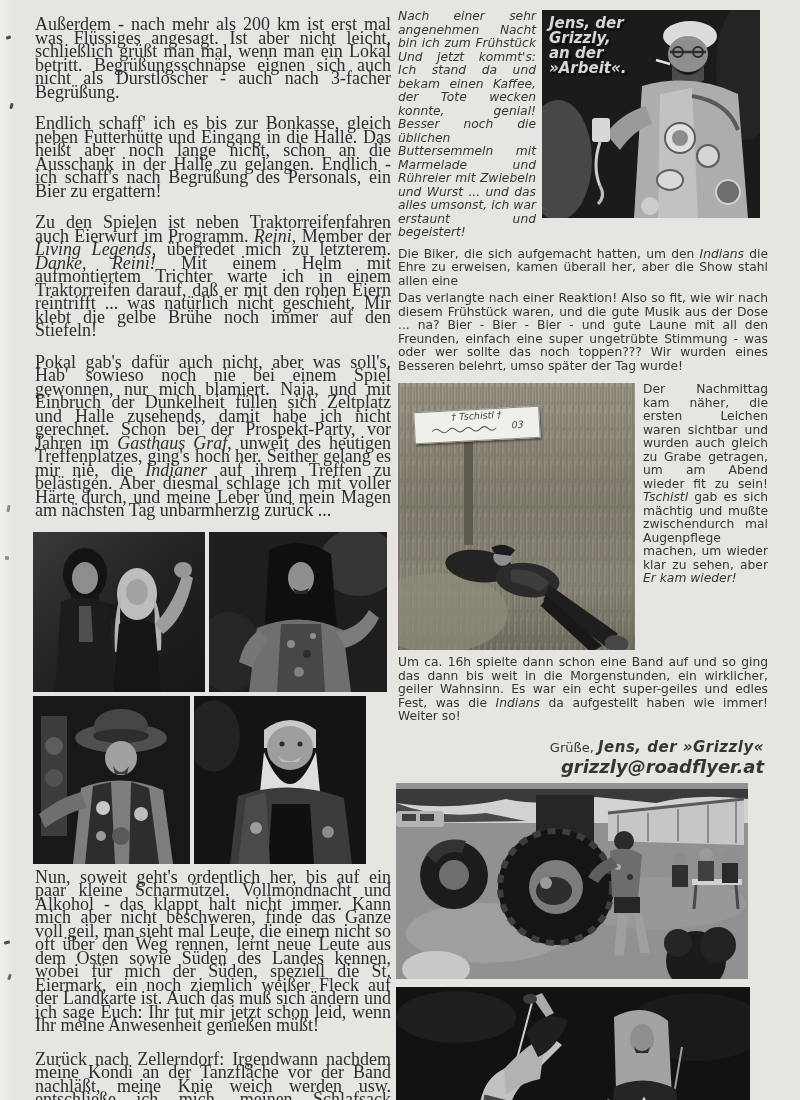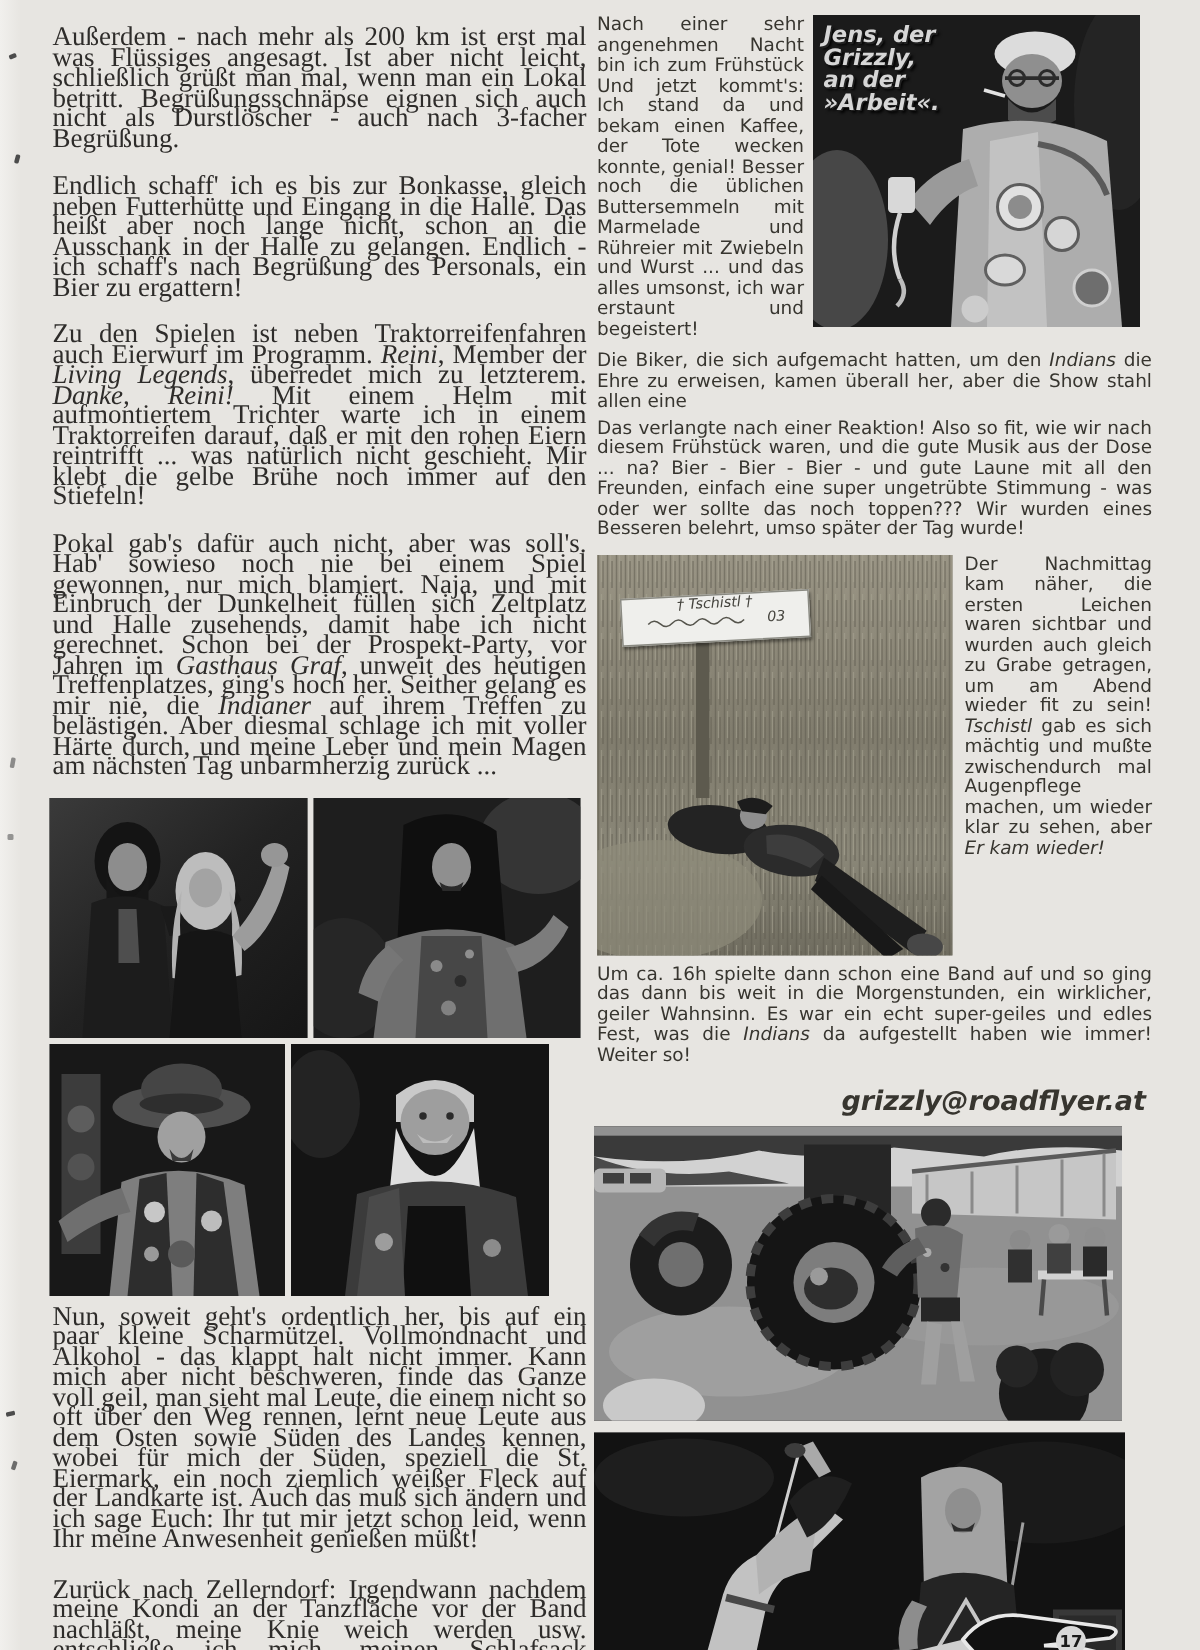--- a/index.html
+++ b/index.html
@@ -24,21 +24,21 @@
   .sig-right .l1{font-size:13px;}
   .sig-right .l1 b{font-style:italic;font-size:15px;letter-spacing:.5px;}
   .sig-right .l2{font-size:18px;font-weight:bold;font-style:italic;margin-top:0;}
   
   .photo-grid{width:356px;margin:14px 0 7px -2px;}
   .pg-row{display:flex;gap:4px;margin-bottom:4px;}
   .ph{background:#1d1d1d;overflow:hidden;position:relative;flex:none;}
   .ph svg{display:block;}
   
   .row-top{display:flex;gap:6px;margin-bottom:8px;}
-  .row-top .narrow{width:138px;}
+  .row-top .narrow{width:138px;font-style:italic;}
   .jens{width:218px;height:208px;position:relative;background:#c2410c;flex:none;margin-left:-2px;}
   .jens-caption{position:absolute;left:7px;top:6px;font-weight:bold;font-style:italic;
         font-size:15px;line-height:15px;color:#d6d6d6;text-shadow:1px 1px 0 #222,2px 2px 2px #000;}
   .row-mid{display:flex;gap:8px;margin:2px 0 6px 0;}
   .grass{width:237px;height:267px;position:relative;flex:none;background:#7d7a6e;}
   .side-texts{width:125px;}
   .sign{position:absolute;left:16px;top:26px;width:124px;height:30px;background:#efefec;
         border:1px solid #8a8a82;transform:rotate(-3deg);text-align:center;color:#45443e;
         font-size:9.5px;line-height:11px;font-style:italic;box-shadow:1px 2px 2px rgba(0,0,0,.4);}
   .sign .squig{display:inline-block;vertical-align:middle;}
@@ -262,20 +262,21 @@
         </div>
       </figure>
       <div class="side-texts">
         <p class="rs" style="margin-bottom:0">Der Nachmittag kam näher, die ersten Leichen waren sichtbar und wurden auch gleich zu Grabe getragen, um am Abend wieder fit zu sein! <i>Tschistl</i> gab es sich mächtig und mußte zwischendurch mal Augenpflege machen, um wieder klar zu sehen, aber <i>Er kam wieder!</i></p>
       </div>
     </div>
 
     <p class="rs" style="margin-bottom:14px">Um ca. 16h spielte dann schon eine Band auf und so ging das dann bis weit in die Morgenstunden, ein wirklicher, geiler Wahnsinn. Es war ein echt super-geiles und edles Fest, was die <i>Indians</i> da aufgestellt haben wie immer! Weiter so!</p>
 
     <div class="sig-right">
+      <div class="l1">Grüße, <b>Jens, der »Grizzly«</b></div>
       <div class="l2">grizzly@roadflyer.at</div>
     </div>
 
     <figure class="tire-photo">
       <svg width="352" height="196" viewBox="0 0 352 196">
         <rect width="352" height="196" fill="#919191"></rect>
 
         <rect x="0" y="6" width="352" height="34" fill="#d2d2d2"></rect>
         <path d="M0 6 L352 6 L352 16 Q300 10 260 20 L200 14 Q150 24 110 16 Q60 28 0 20 Z" fill="#3a3a3a"></path>
         <path d="M0 20 Q40 36 90 30 L130 38 L0 40 Z" fill="#4a4a4a"></path>

